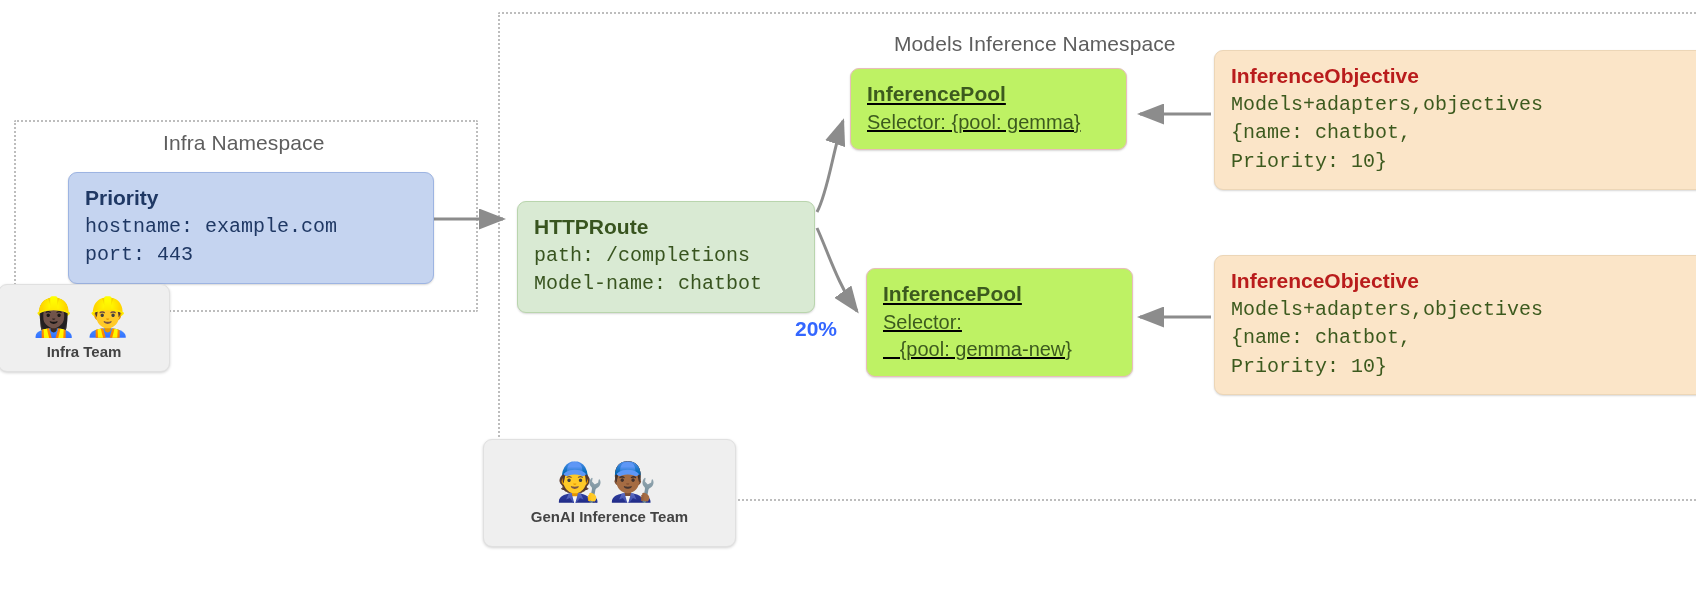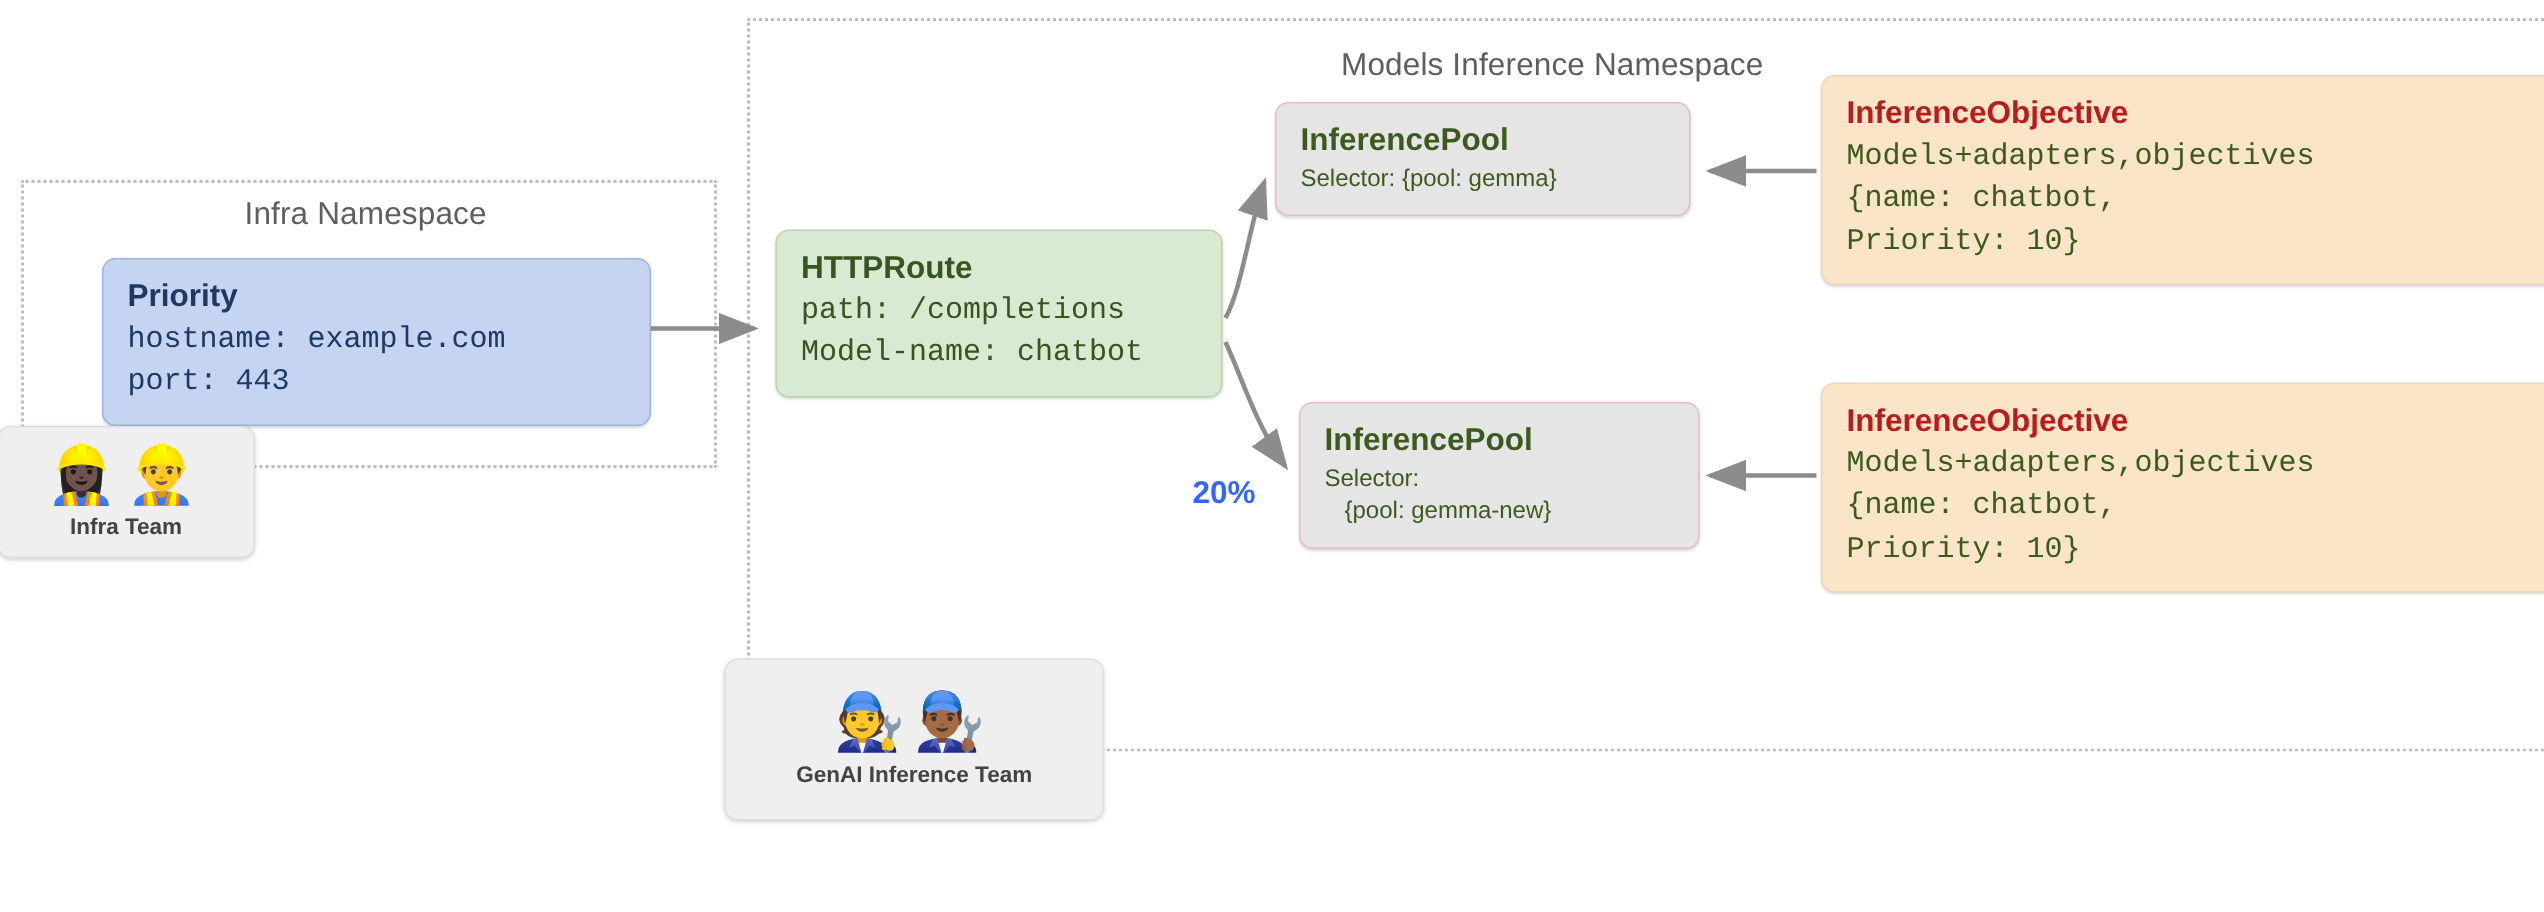--- a/index.html
+++ b/index.html
@@ -62,42 +62,44 @@
     white-space: nowrap;
   }
   .node .mono {
     font-family: "Liberation Mono", monospace;
     font-size: 20px;
     line-height: 1.42;
     white-space: pre;
   }
   .node .sans {
     font-family: "Liberation Sans", sans-serif;
-    font-size: 16px;
+    font-size: 20px;
     line-height: 1.36;
     white-space: pre;
   }
 
   .node.gateway {
     background: #c5d4f0;
     border: 1.5px solid #9db4e2;
   }
   .node.gateway .title { color: #1f3864; }
   .node.gateway .mono  { color: #1f3864; }
 
   .node.httproute {
     background: #d9ead3;
     border: 1.5px solid #b9d5ad;
+    margin-top: 48px;
   }
   .node.httproute .title { color: #38541f; }
   .node.httproute .mono  { color: #38541f; }
 
   .node.pool {
-    background: #e5e5e5;
+    background: #bef264;
     border: 1.5px solid #e8bdba;
+    text-decoration: underline;
   }
   .node.pool .title { color: #3c5a1e; }
   .node.pool .sans  { color: #3c5a1e; }
 
   .node.objective {
     background: #fbe5c8;
     border: 1.5px solid #ecd6b7;
   }
   .node.objective .title { color: #b91c1c; }
   .node.objective .mono  { color: #3c5a1e; }

